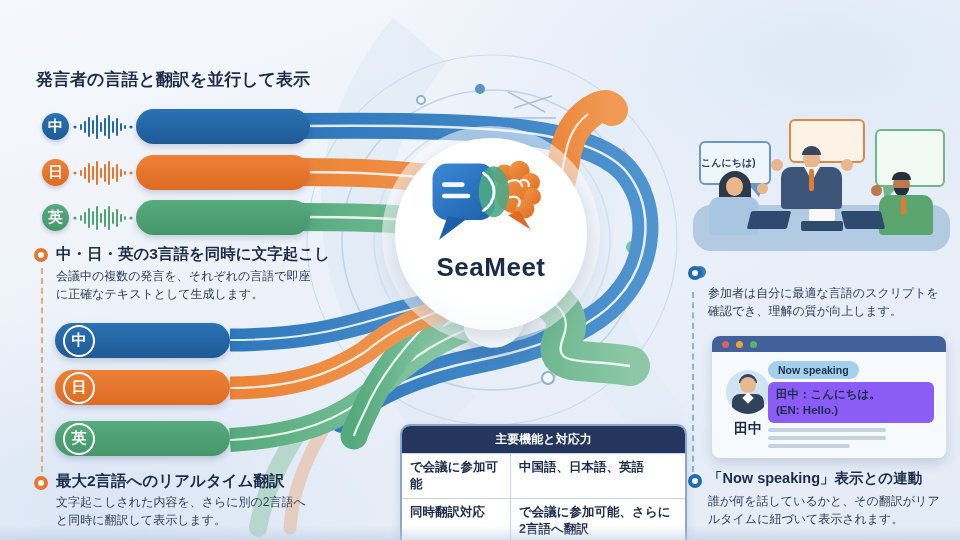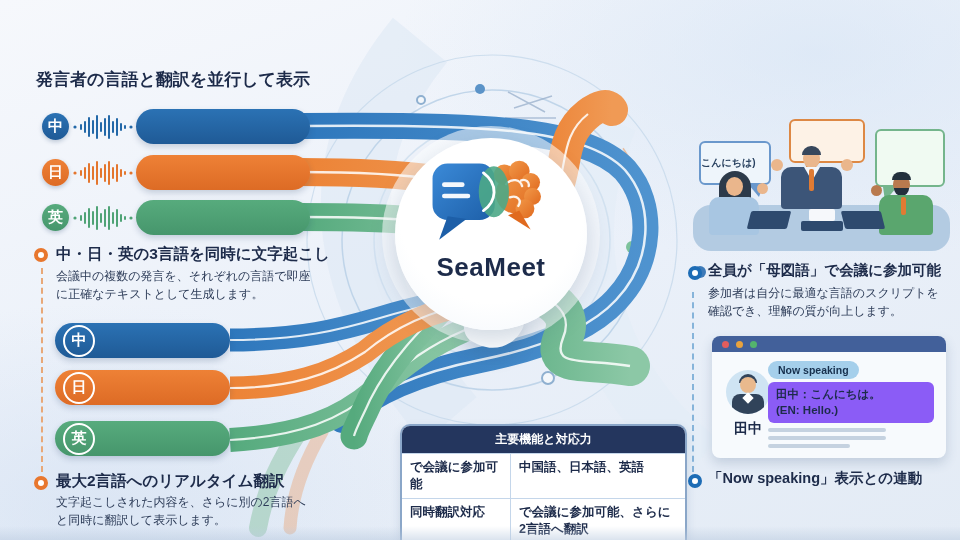--- a/index.html
+++ b/index.html
@@ -334,21 +334,20 @@
     <div class="abs" style="left:208px;top:94px;width:5px;height:18px;background:#e07b33;border-radius:2px;"></div>
     <div class="head" style="left:178px;top:82px;width:11px;height:11px;background:#b97a4e;"></div>
 
     <div class="laptop" style="left:56px;top:108px;width:40px;height:18px;transform:skewX(-14deg);"></div>
     <div class="laptop" style="left:150px;top:108px;width:40px;height:18px;transform:skewX(14deg);"></div>
     <div class="laptop" style="left:108px;top:118px;width:42px;height:10px;"></div>
     <div class="abs" style="left:116px;top:106px;width:26px;height:12px;background:#f6f8fb;border-radius:2px;"></div>
   </div>
 
   <div class="abs bullet-ic blue" style="left:688px;top:266px;"></div>
-  <div class="abs b-title sm" style="left:708px;top:262px;width:240px;">全員が「母図語」で会議に参加可能</div>
   <div class="abs b-body" style="left:708px;top:284px;width:238px;">参加者は自分に最適な言語のスクリプトを確認でき、理解の質が向上します。</div>
 
   <div class="abs spk-card">
     <div class="spk-bar">
       <span class="wdot" style="background:#e25d5d;"></span>
       <span class="wdot" style="background:#e8a23d;"></span>
       <span class="wdot" style="background:#53b46d;"></span>
     </div>
     <div class="avatar">
       <div class="hair"></div>
@@ -362,15 +361,16 @@
       <div>田中：こんにちは。</div>
       <div>(EN: Hello.)</div>
     </div>
     <div class="ph-line" style="top:92px;width:118px;"></div>
     <div class="ph-line" style="top:100px;width:118px;"></div>
     <div class="ph-line" style="top:108px;width:82px;"></div>
   </div>
 
   <div class="abs bullet-ic blue" style="left:688px;top:474px;"></div>
   <div class="abs b-title sm" style="left:708px;top:470px;width:240px;">「Now speaking」表示との連動</div>
+  <div class="abs b-body" style="left:708px;top:492px;width:240px;">誰が何を話しているかと、その翻訳がリアルタイムに紐づいて表示されます。</div>
 
   <div class="abs" style="left:0;top:526px;width:960px;height:14px;background:linear-gradient(rgba(188,204,224,0),rgba(188,204,224,.55));"></div>
 </div>
 
 </body></html>

